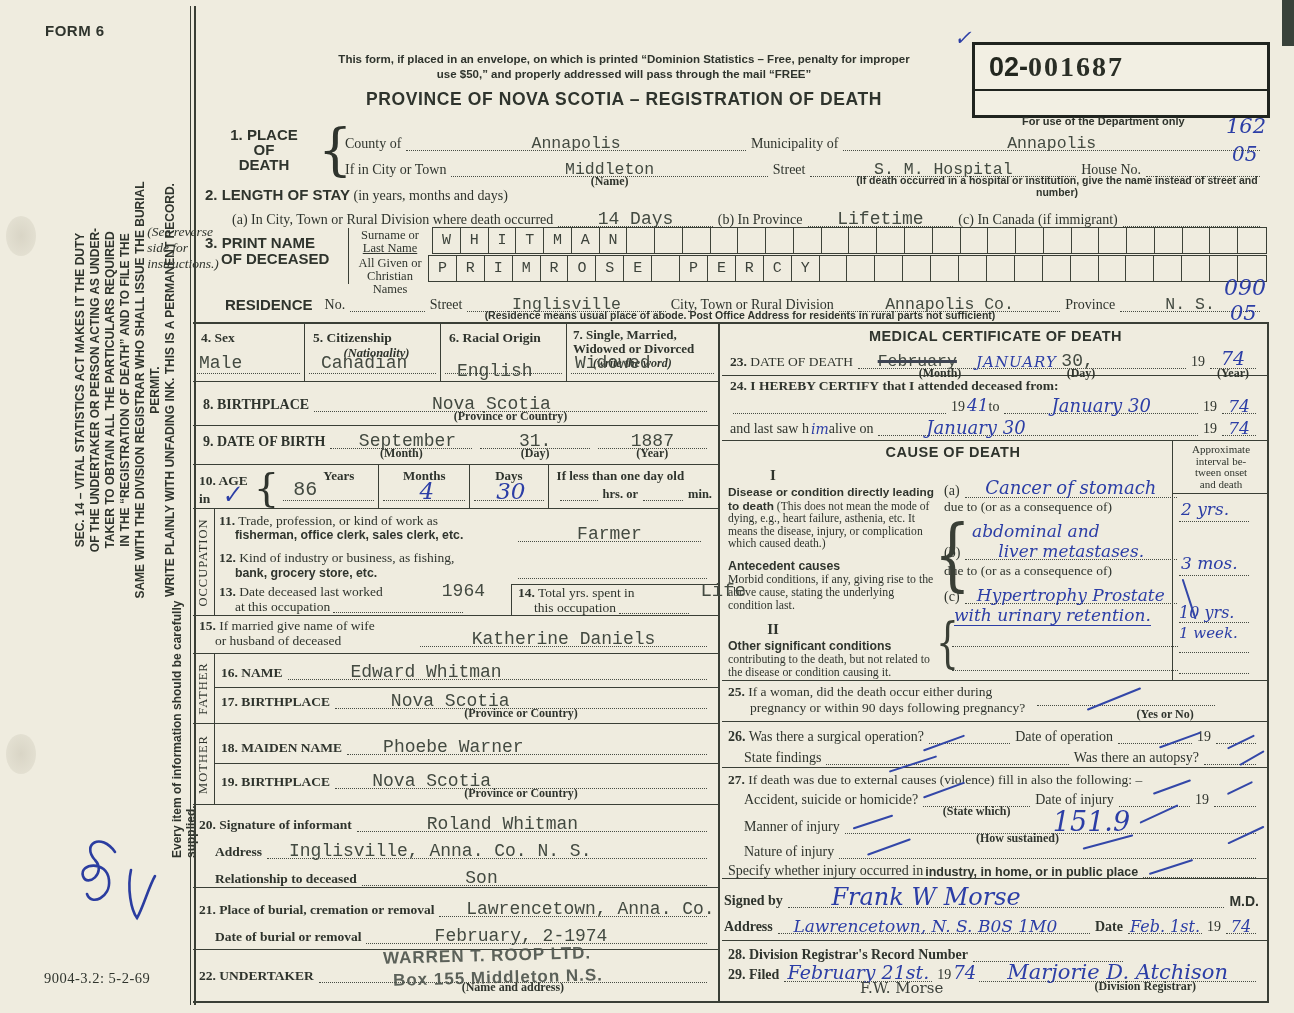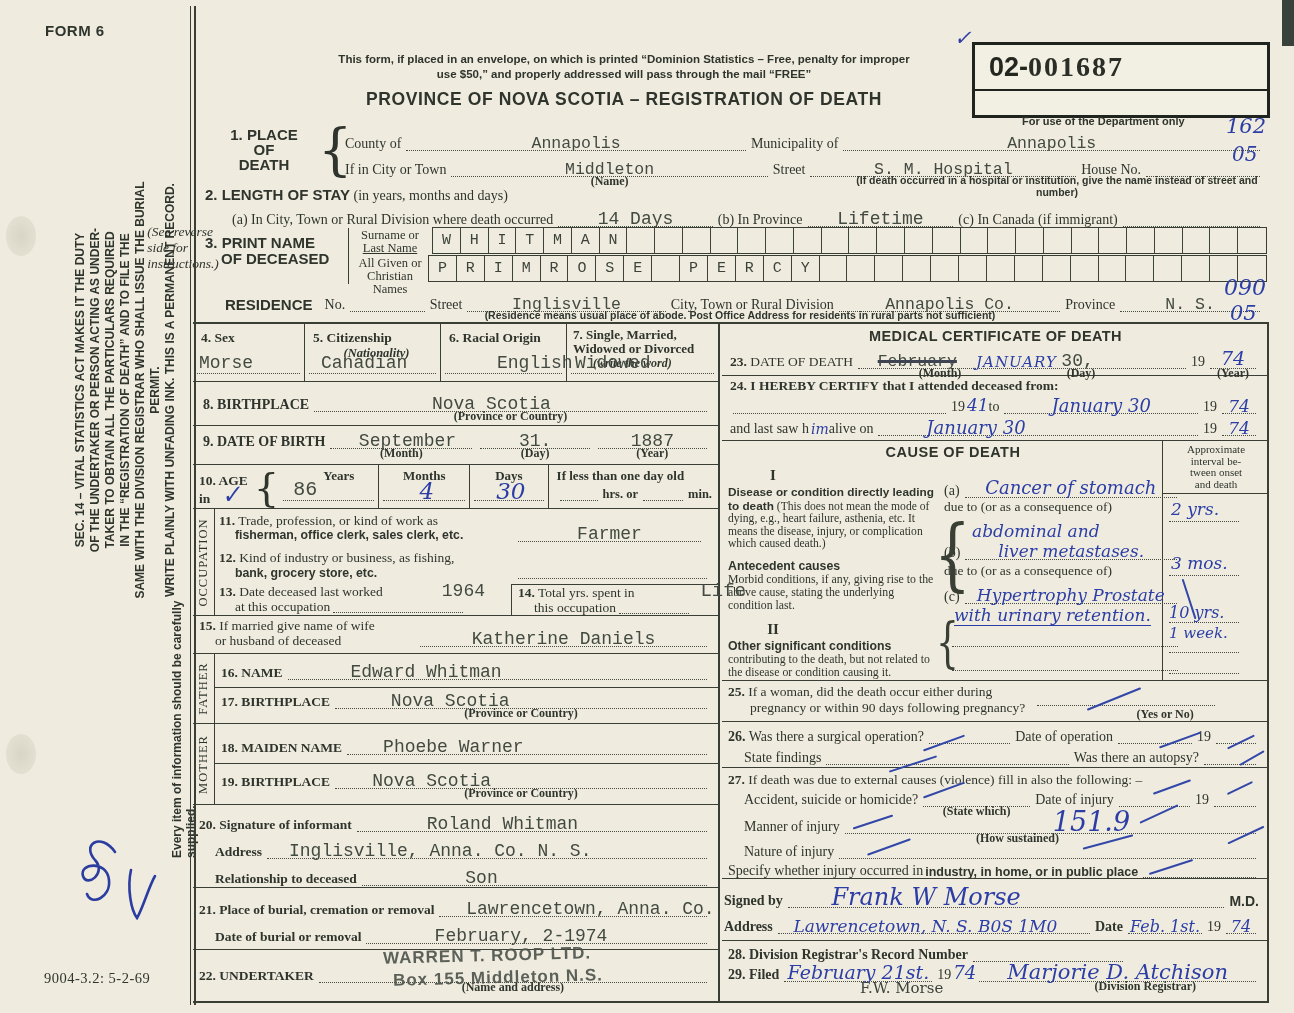--- a/index.html
+++ b/index.html
@@ -239,32 +239,32 @@
   <div class="abs hv" style="left:1230px;top:301px;font-size:21px;">05</div>
 
   <div class="abs" style="left:193px;top:322px;width:1076px;height:681px;border-top:2.5px solid #3a3f36;border-right:2px solid #3a3f36;border-bottom:2px solid #3a3f36;box-sizing:border-box;">
 
     <div class="abs" style="left:0;top:0;width:527px;height:679px;border-right:2px solid #3a3f36;box-sizing:border-box;">
 
       <div class="row" style="height:58px;display:flex;">
         <div style="width:112px;border-right:1.8px solid #3a3f36;position:relative;padding:4px 0 0 8px;box-sizing:border-box;">
           <span class="b" style="font-size:13.5px;"><span>4.</span> <span class="bserif">Sex</span></span>
           <div class="cellline"></div>
-          <span class="tv tv2" style="position:absolute;left:6px;bottom:8px;">Morse</span>
+          <span class="tv tv2" style="position:absolute;left:6px;bottom:8px;">Male</span>
         </div>
         <div style="width:136px;border-right:1.8px solid #3a3f36;position:relative;padding:4px 0 0 8px;box-sizing:border-box;">
           <span class="b" style="font-size:13.5px;"><span>5.</span> <span>Citizenship</span></span>
           <div class="i b ctr" style="font-size:12.5px;">(Nationality)</div>
           <div class="cellline"></div>
           <span class="tv tv2" style="position:absolute;left:16px;bottom:8px;">Canadian</span>
         </div>
         <div style="width:126px;border-right:1.8px solid #3a3f36;position:relative;padding:4px 0 0 8px;box-sizing:border-box;">
           <span class="b" style="font-size:13.5px;"><span>6.</span> <span>Racial Origin</span></span>
           <div class="cellline"></div>
-          <span class="tv tv2" style="position:absolute;left:16px;bottom:8px;margin-left:40px;">English</span>
+          <span class="tv tv2" style="position:absolute;left:16px;bottom:0;">English</span>
         </div>
         <div style="flex:1;position:relative;padding:4px 0 0 6px;box-sizing:border-box;">
           <div class="b" style="font-size:13px;line-height:14px;"><span>7.</span> <span>Single, Married,</span><br>
             <span>Widowed or Divorced</span></div>
           <div class="i b" style="font-size:12px;padding-left:20px;">(write the word)</div>
           <div class="cellline"></div>
           <span class="tv tv2" style="position:absolute;left:8px;bottom:8px;">Widowed</span>
         </div>
       </div>
 
@@ -520,21 +520,21 @@
           </span>
           <span class="lb">19</span>
           <span class="fillw" style="width:34px;">
             <span class="over hv" style="font-size:17px;">74</span>
           </span>
         </div>
       </div>
 
       <div class="row" style="height:240px;">
 
-        <div class="abs" style="right:0;top:0;width:107px;height:240px;border-left:1.8px solid #3a3f36;box-sizing:border-box;">
+        <div class="abs" style="right:0;top:0;width:97px;height:240px;border-left:1.8px solid #3a3f36;box-sizing:border-box;">
           <div class="ctr" style="font-size:11px;line-height:11.5px;padding-top:3px;border-bottom:1.6px solid #3a3f36;padding-bottom:3px;">
             <div>Approximate</div>
             <div>interval be-</div>
             <div>tween onset</div>
             <div>and death</div>
           </div>
           <span class="hv" style="position:absolute;left:8px;top:58px;font-size:17px;">2 yrs.</span>
           <div class="abs" style="left:6px;top:80px;width:70px;border-bottom:1.5px dotted #474c43;"></div>
           <span class="hv" style="position:absolute;left:8px;top:112px;font-size:17px;">3 mos.</span>
           <div class="abs" style="left:6px;top:134px;width:70px;border-bottom:1.5px dotted #474c43;"></div>

